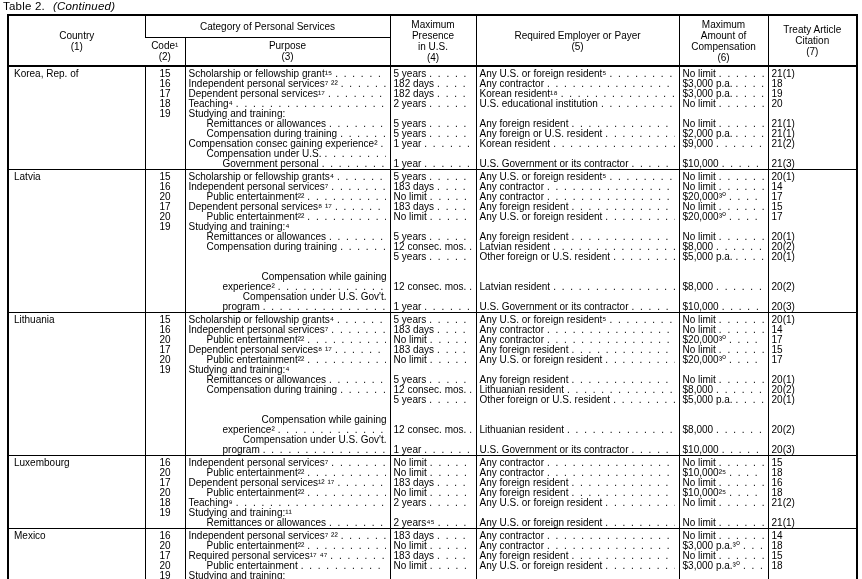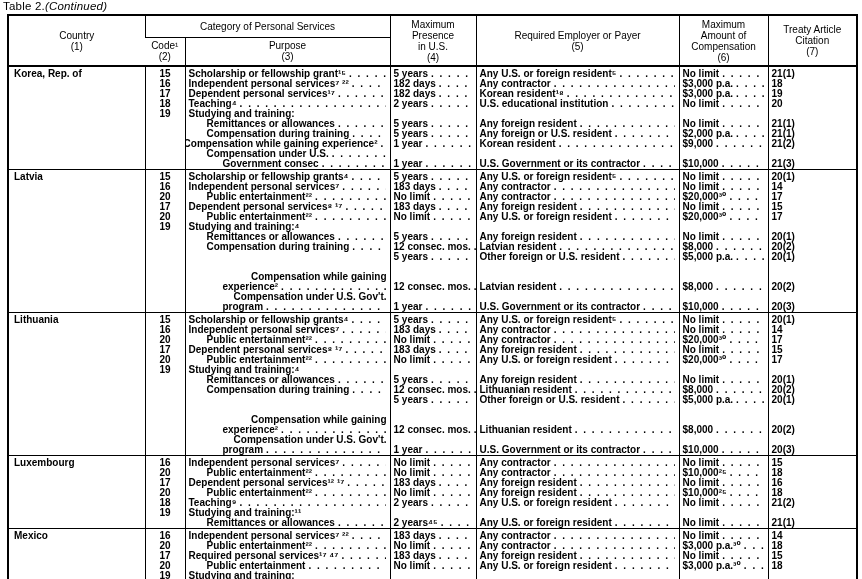--- a/index.html
+++ b/index.html
@@ -1,28 +1,28 @@
 <!DOCTYPE html>
 <html><head>
 <meta charset="utf-8">
 <style>
   html,body{margin:0;padding:0;background:#fff;}
   body{font-family:"Liberation Sans","DejaVu Sans",sans-serif;color:#000;}
   .page{position:relative;width:862px;height:579px;background:#fff;overflow:hidden;}
   .doc-title{position:absolute;top:0px;left:3px;font-size:11.5px;letter-spacing:.2px;}
-  .doc-title .cont{font-style:italic;}
+  .doc-title .cont{font-style:italic;margin-left:8px;}
   table.treaty{position:absolute;top:14px;left:7px;width:849px;border-collapse:collapse;table-layout:fixed;
                border:2px solid #000;font-size:10px;}
   thead th{font-weight:normal;text-align:center;vertical-align:middle;white-space:pre-line;
            line-height:11px;font-size:10px;padding:1px 2px;border-left:1px solid #000;}
   thead th:first-child{border-left:none;margin-left:36px;}
   thead{border-bottom:2px solid #000;}
   th.category{border-bottom:1.5px solid #000;margin-top:48px;}
   tr.hrow1{height:22px;} tr.hrow2{height:29px;}
-  tbody{border-top:1.5px solid #000;font-weight:bold;}
+  tbody{border-top:1.5px solid #000;}
   tbody:first-of-type{border-top:none;}
   td{border-left:1px solid #000;vertical-align:top;padding:0 3px;overflow:hidden;
      line-height:10px;height:10px;font-size:10px;white-space:nowrap;}
   td.country{border-left:none;padding-left:5px;padding-top:2px;}
   td.code{text-align:center;padding:0;}
   tbody tr:first-child td{padding-top:2px;}
   .cw{display:flex;align-items:baseline;min-width:0;}
   .tx{white-space:nowrap;flex:0 0 auto;}
   .ld{flex:1 1 auto;min-width:5px;overflow:hidden;white-space:nowrap;margin-left:3px;margin-right:1px;}
   .ld::after{content:". . . . . . . . . . . . . . . . . . . . . . . . . . . . . . . . . .";letter-spacing:1.5px;}
@@ -289,21 +289,21 @@
           <td>
             <div class="cw">
               <span class="tx">21(1)</span>
             </div>
           </td>
         </tr>
         <tr>
           <td class="code"></td>
           <td>
             <div class="cw ind1">
-              <span class="tx">Compensation while gaining experience²</span>
+              <span class="tx">Compensation consec gaining experience²</span>
               <span class="ld"></span>
             </div>
           </td>
           <td>
             <div class="cw">
               <span class="tx">1 year</span>
               <span class="ld"></span>
             </div>
           </td>
           <td>
@@ -350,21 +350,21 @@
           <td>
             <div class="cw">
               <span class="tx"></span>
             </div>
           </td>
         </tr>
         <tr>
           <td class="code"></td>
           <td>
             <div class="cw ind2">
-              <span class="tx">Government consec</span>
+              <span class="tx">Government personal</span>
               <span class="ld"></span>
             </div>
           </td>
           <td>
             <div class="cw">
               <span class="tx">1 year</span>
               <span class="ld"></span>
             </div>
           </td>
           <td>

